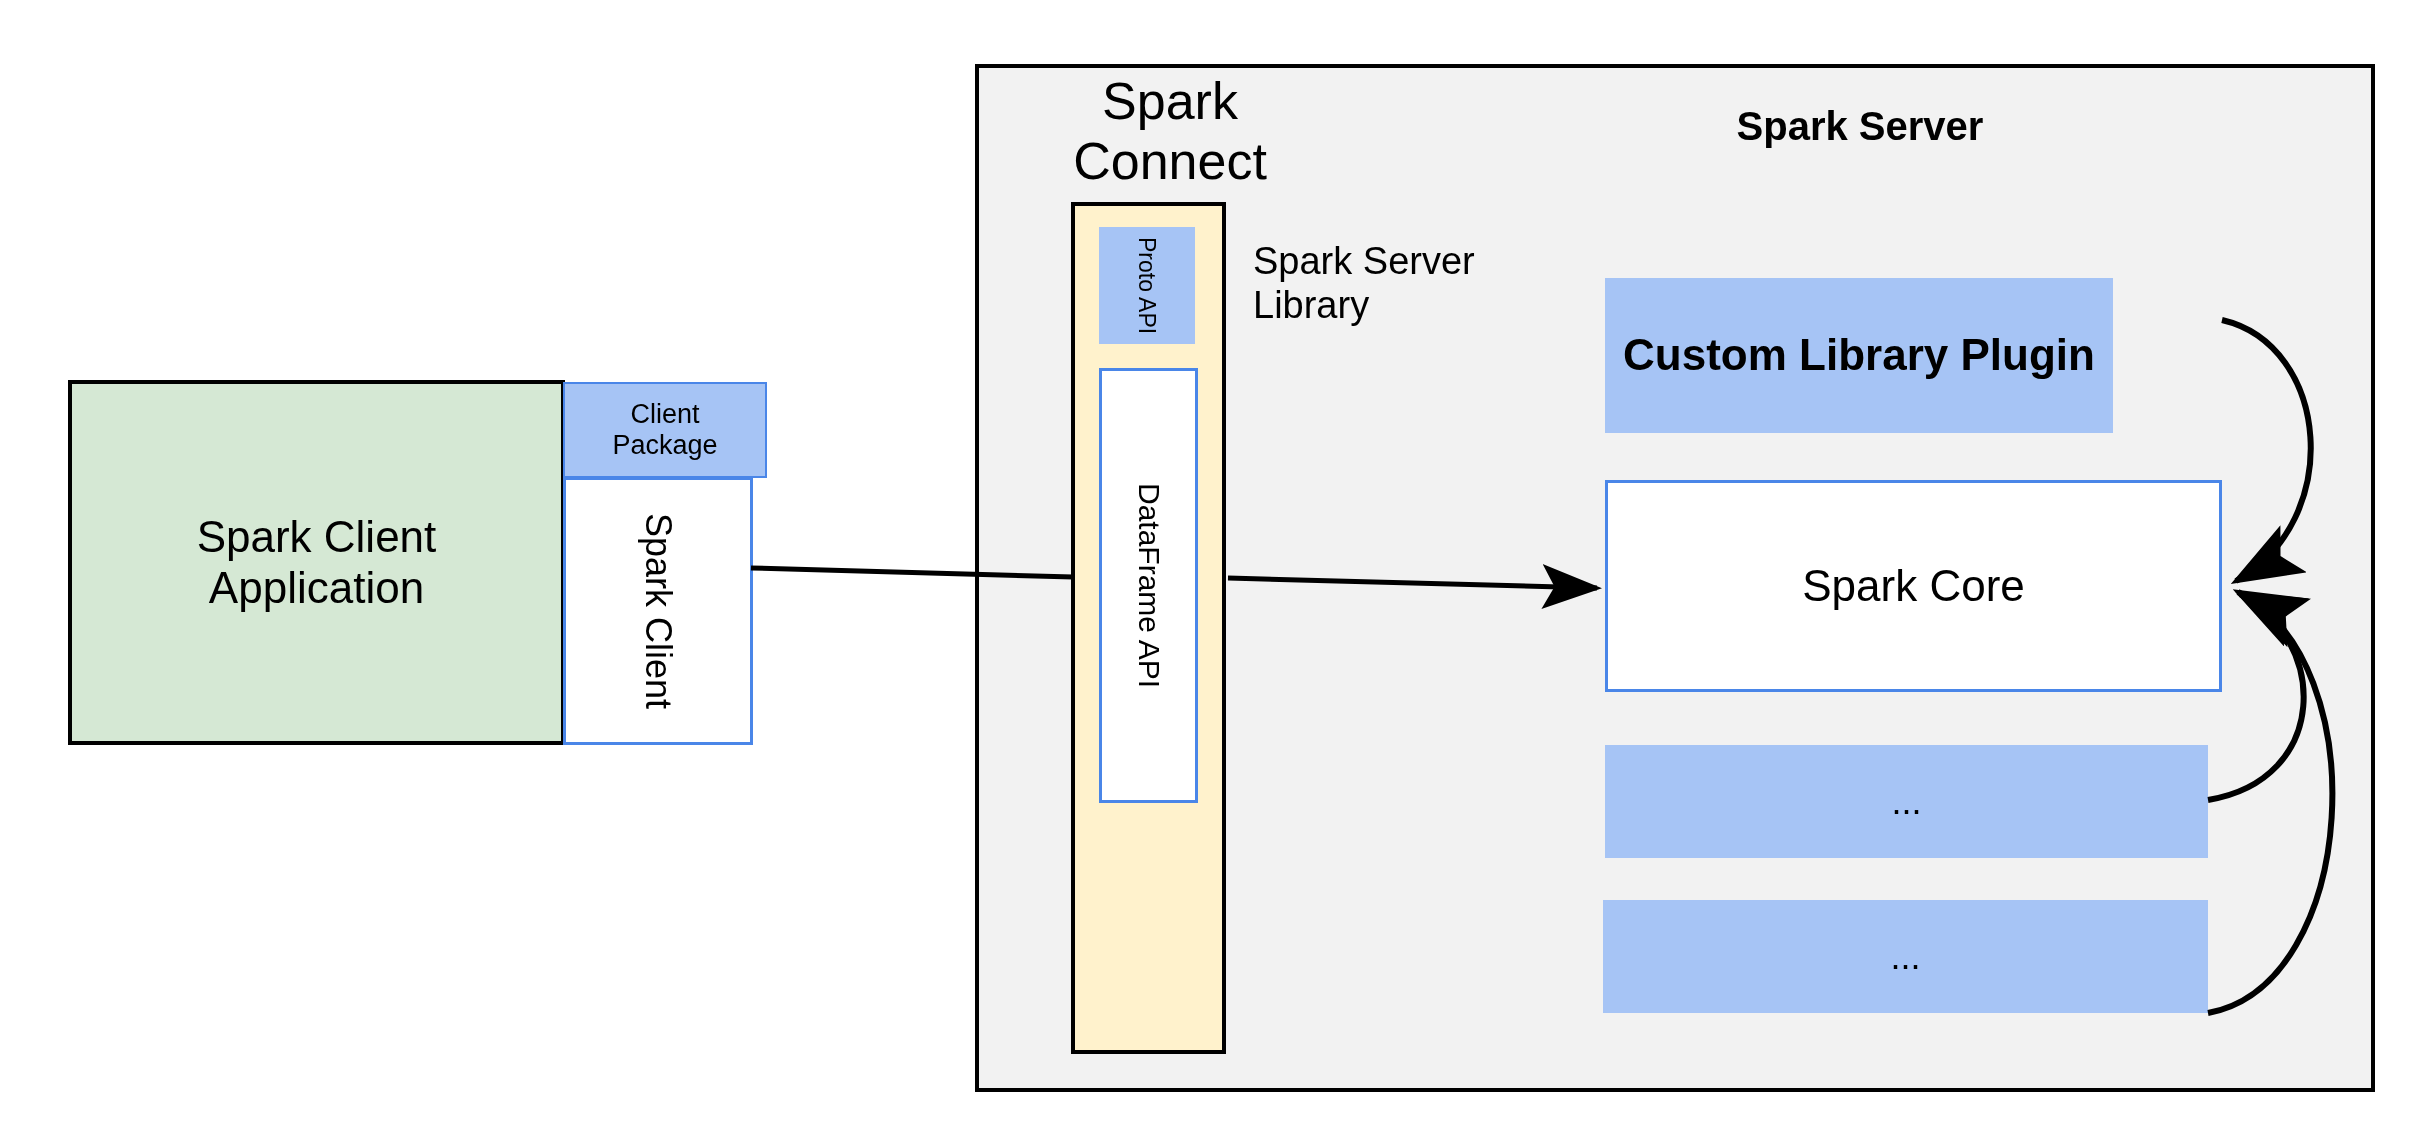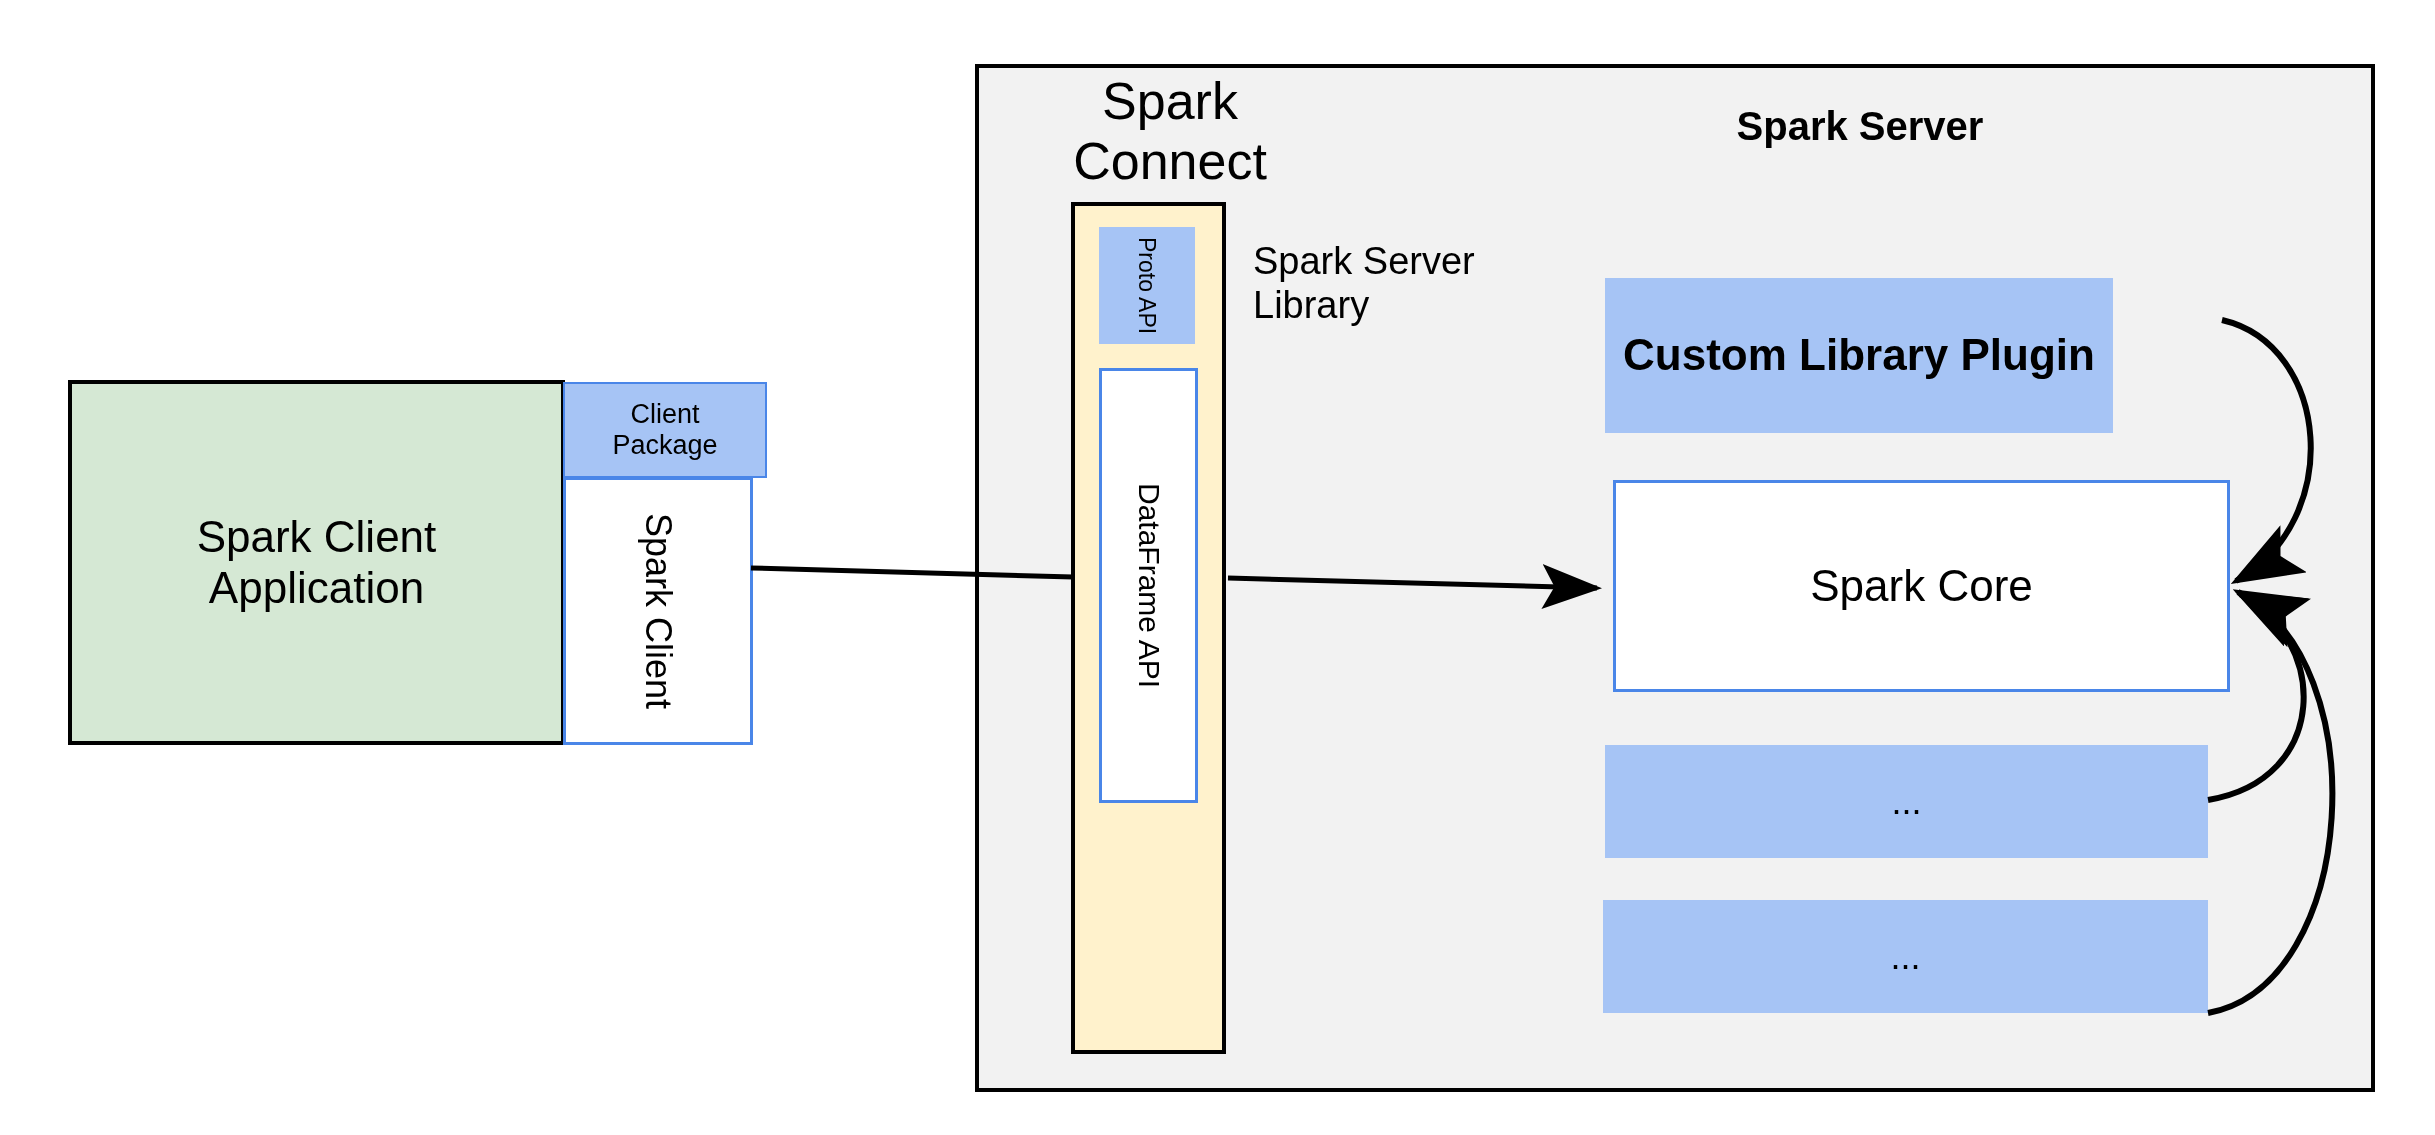--- a/index.html
+++ b/index.html
@@ -52,21 +52,21 @@
                        font-size:30px;white-space:nowrap;}
 
   #server-library-label{left:1253px;top:240px;width:320px;height:100px;
                         font-size:38px;align-items:flex-start;justify-content:flex-start;}
   #server-library-label .lbl{white-space:pre-line;text-align:left;}
 
   
   #custom-library-plugin{left:1605px;top:278px;width:508px;height:155px;
                          background:#a6c4f5;border:none;font-size:44px;font-weight:bold;}
   #spark-core{left:1605px;top:480px;width:617px;height:212px;
-              background:#ffffff;border:3px solid #4a86e8;font-size:44px;margin-left:8px;}
+              background:#ffffff;border:3px solid #4a86e8;font-size:44px;}
   #ellipsis-1{left:1605px;top:745px;width:603px;height:113px;
               background:#a6c4f5;border:none;font-size:36px;}
   #ellipsis-2{left:1603px;top:900px;width:605px;height:113px;
               background:#a6c4f5;border:none;font-size:36px;}
 
   
   #connectors{position:absolute;left:0;top:0;width:2435px;height:1135px;
               pointer-events:none;}
 </style>
 </head>

